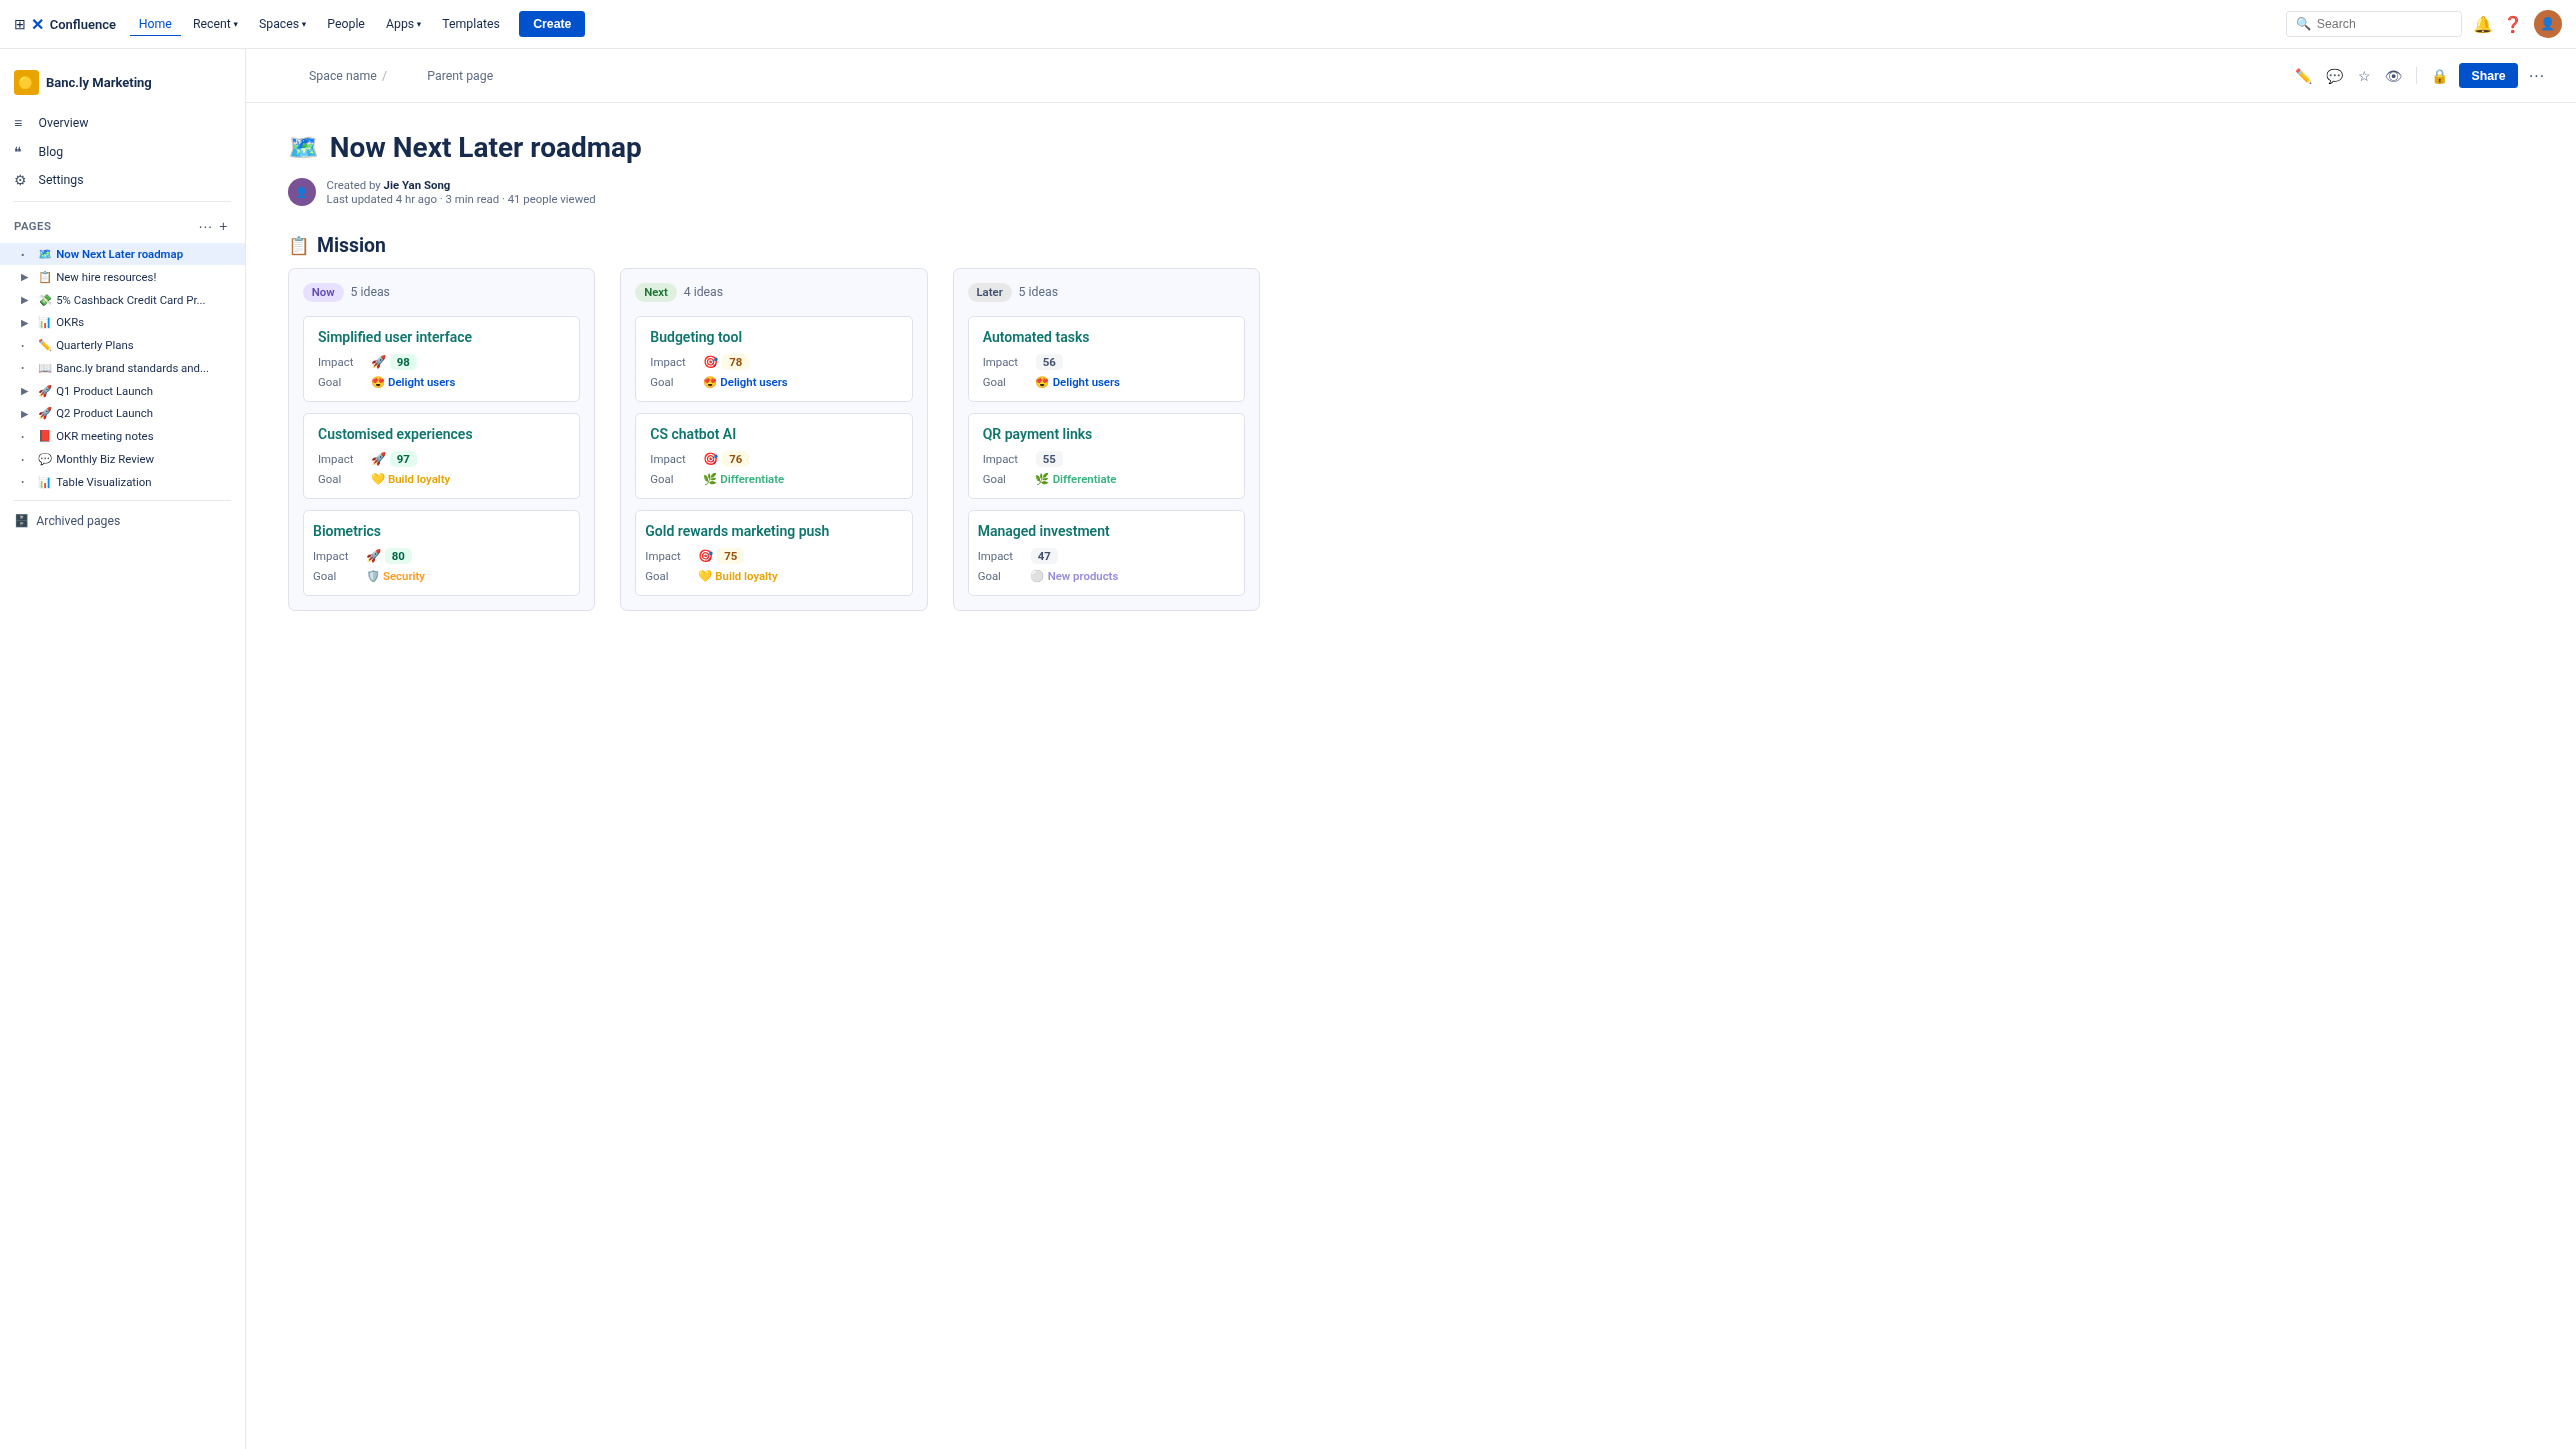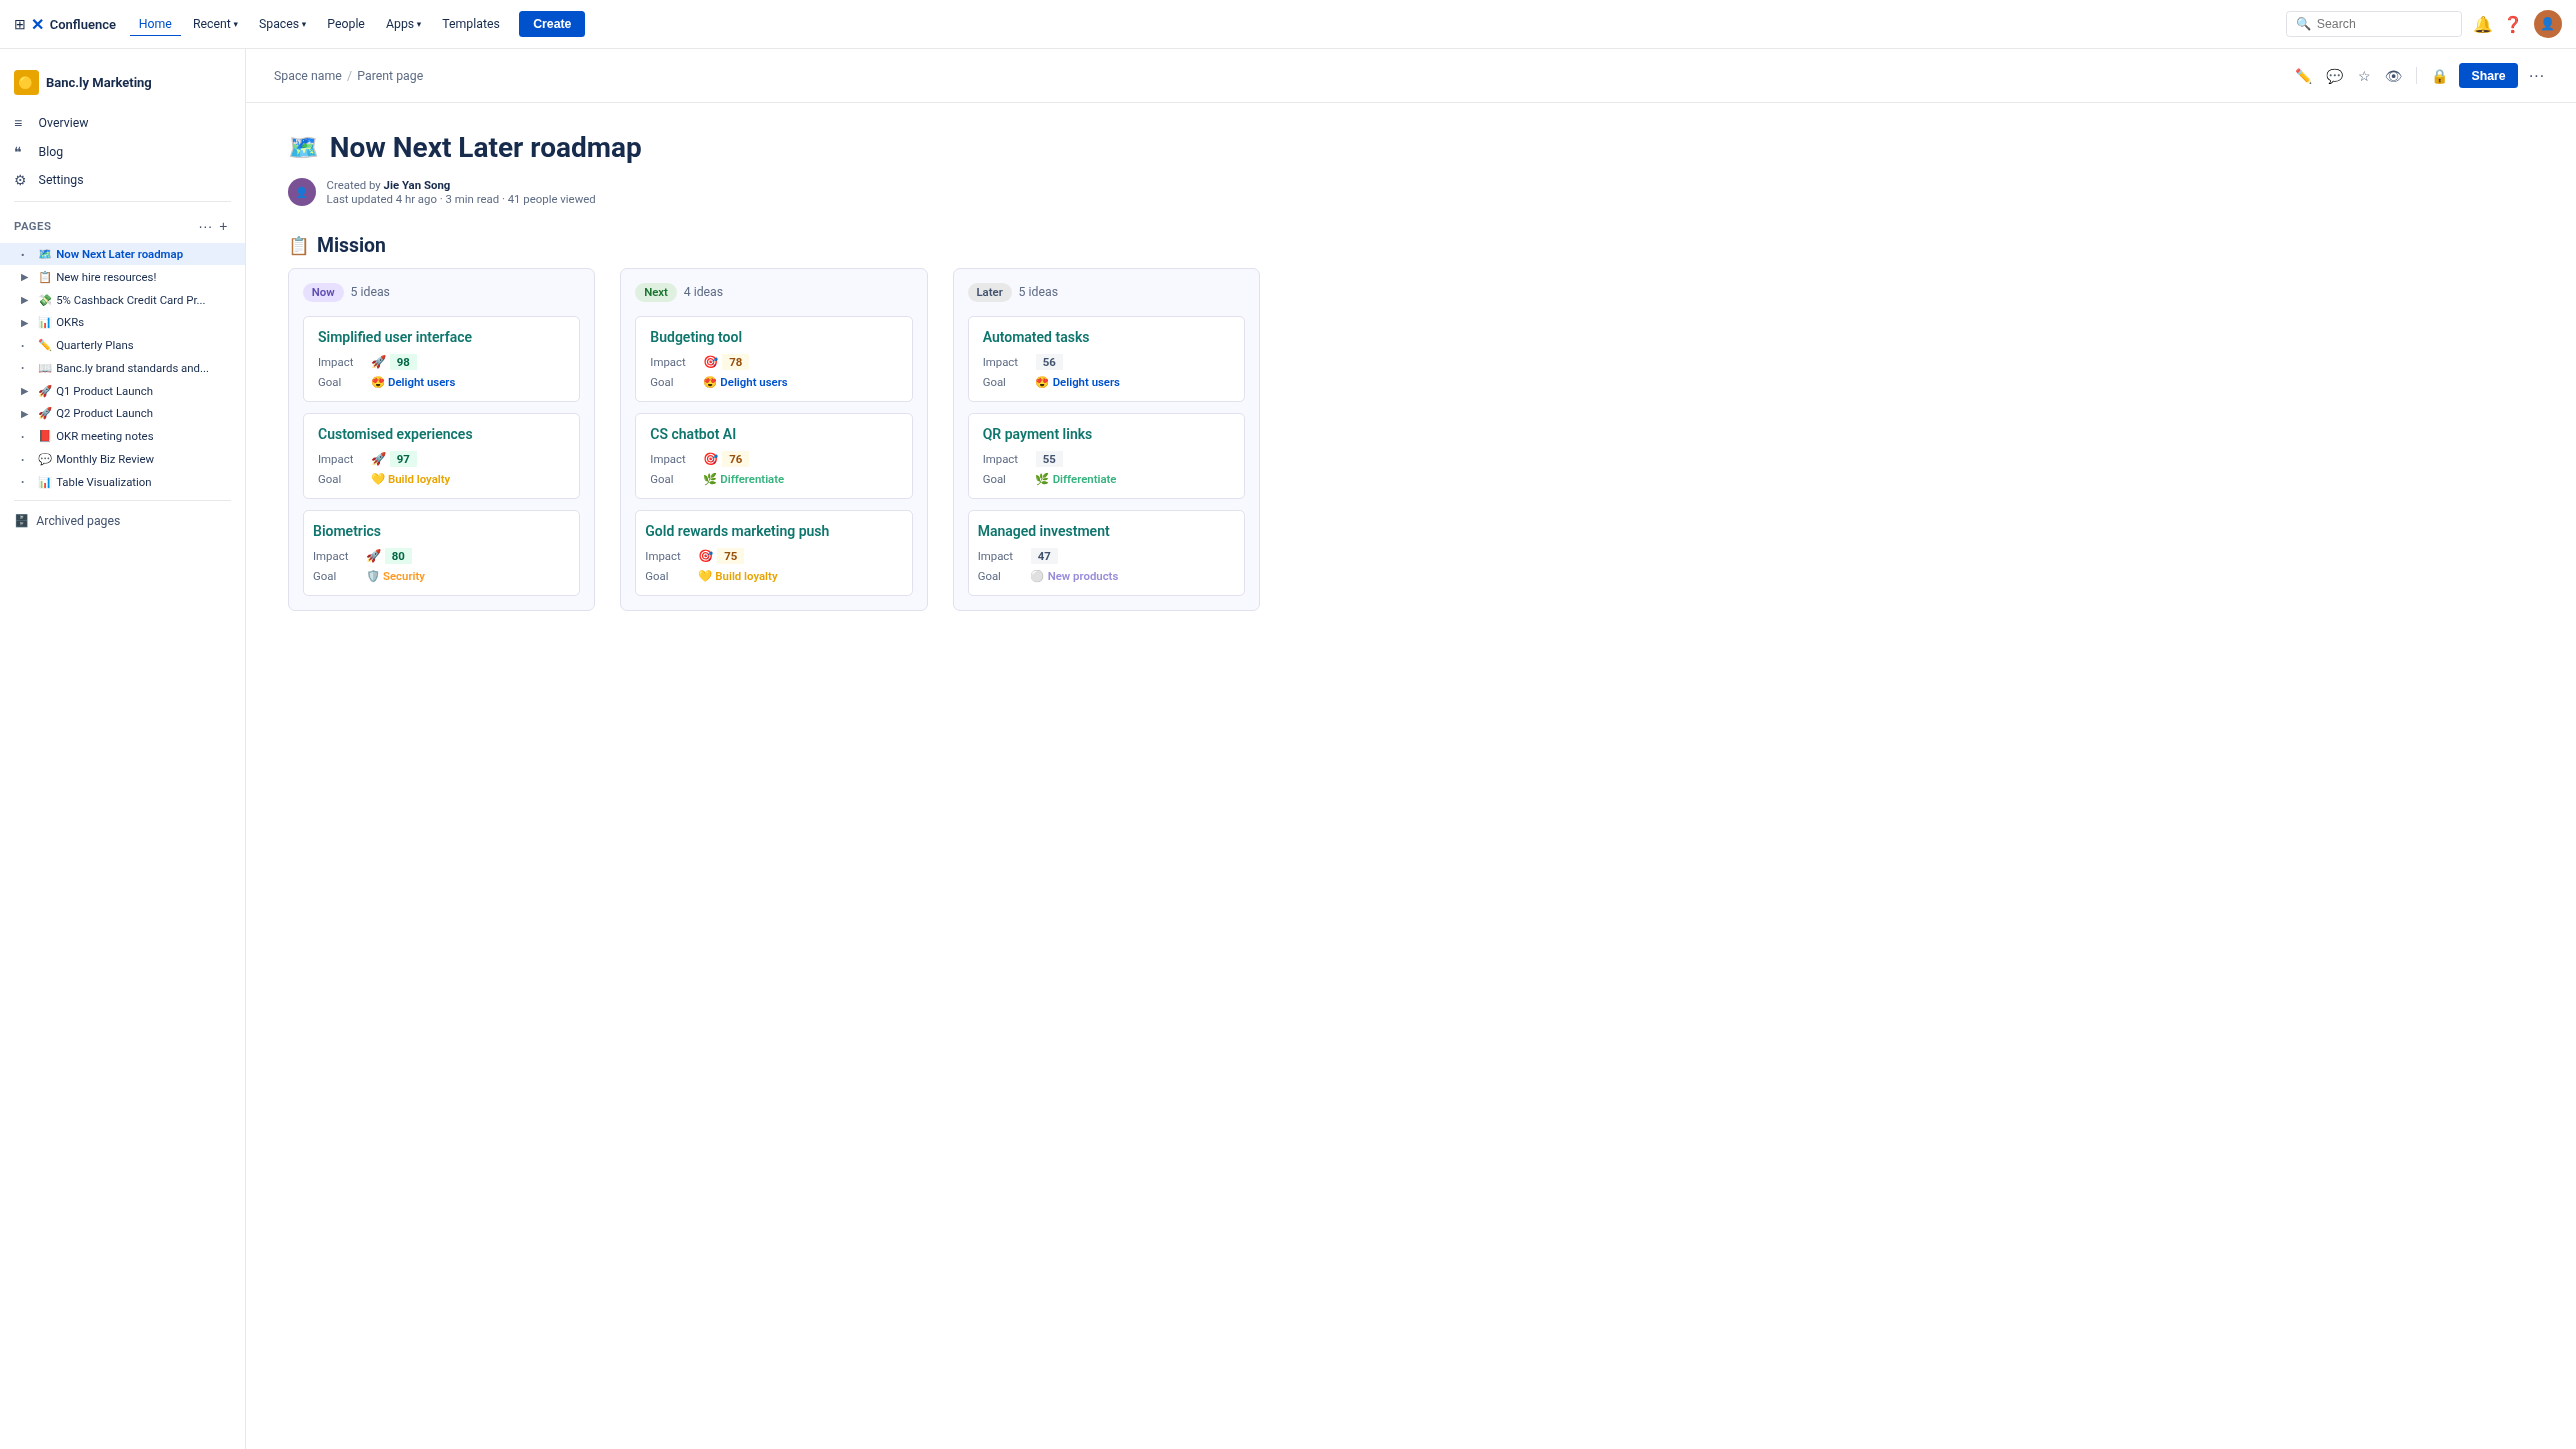--- a/index.html
+++ b/index.html
@@ -84,21 +84,21 @@
 
     
     .main { flex: 1; overflow-y: auto; background: #fff; }
 
     
     .page-header {
       display: flex; align-items: center; justify-content: space-between;
       padding: 14px 28px; border-bottom: 0.9px solid #e8e8e8;
     }
     .breadcrumb { display: flex; align-items: center; gap: 5.3px; font-size: 12.3px; color: #5e6c84; }
-    .breadcrumb a { color: #5e6c84; text-decoration: none; cursor: pointer; }
+    .breadcrumb a { color: #5e6c84; text-decoration: none; cursor: pointer; margin-left: 35px; }
     .breadcrumb .sep { color: #adb5bd; }
     .page-actions { display: flex; align-items: center; gap: 7px; }
     .page-action-icon { background: none; border: none; cursor: pointer; color: #42526e; font-size: 14px; padding: 3.5px; border-radius: 3.5px; }
     .page-action-divider { width: 0.9px; height: 17.6px; background: #dfe1e6; margin: 0 3.5px; }
     .share-btn {
       background: #0052cc; color: #fff; border: none;
       padding: 5.3px 12.3px; border-radius: 3.5px; font-size: 12.3px;
       font-weight: 600; cursor: pointer;
     }
     .more-btn { background: none; border: none; cursor: pointer; color: #42526e; font-size: 16px; padding: 3.5px; }
@@ -149,21 +149,21 @@
     .card-title { font-size: 14px; font-weight: 600; color: #0f766e; margin-bottom: 8.8px; }
     .card-row { display: flex; align-items: center; gap: 7px; margin-bottom: 5.3px; }
     .card-row:last-child { margin-bottom: 0; }
     .card-label { font-size: 11.4px; color: #5e6c84; width: 46px; }
     .impact-value {
       display: flex; align-items: center; gap: 3.5px;
       font-size: 12.3px; font-weight: 700; color: #172b4d;
     }
     .impact-emoji { font-size: 12.3px; }
     .impact-badge {
-      padding: 0.9px 7px; border-radius: 0; font-size: 11.4px; font-weight: 700;
+      padding: 0.9px 7px; border-radius: 5px; font-size: 11.4px; font-weight: 700;
     }
     .badge-green { background: #e3fcef; color: #006644; }
     .badge-yellow { background: #fffae6; color: #974f0c; }
     .badge-gray { background: #f4f5f7; color: #42526e; }
     .goal-tag {
       display: flex; align-items: center; gap: 4.4px;
       font-size: 11.4px; font-weight: 600;
     }
     .goal-delight { color: #0052cc; }
     .goal-loyalty { color: #e8a400; }

